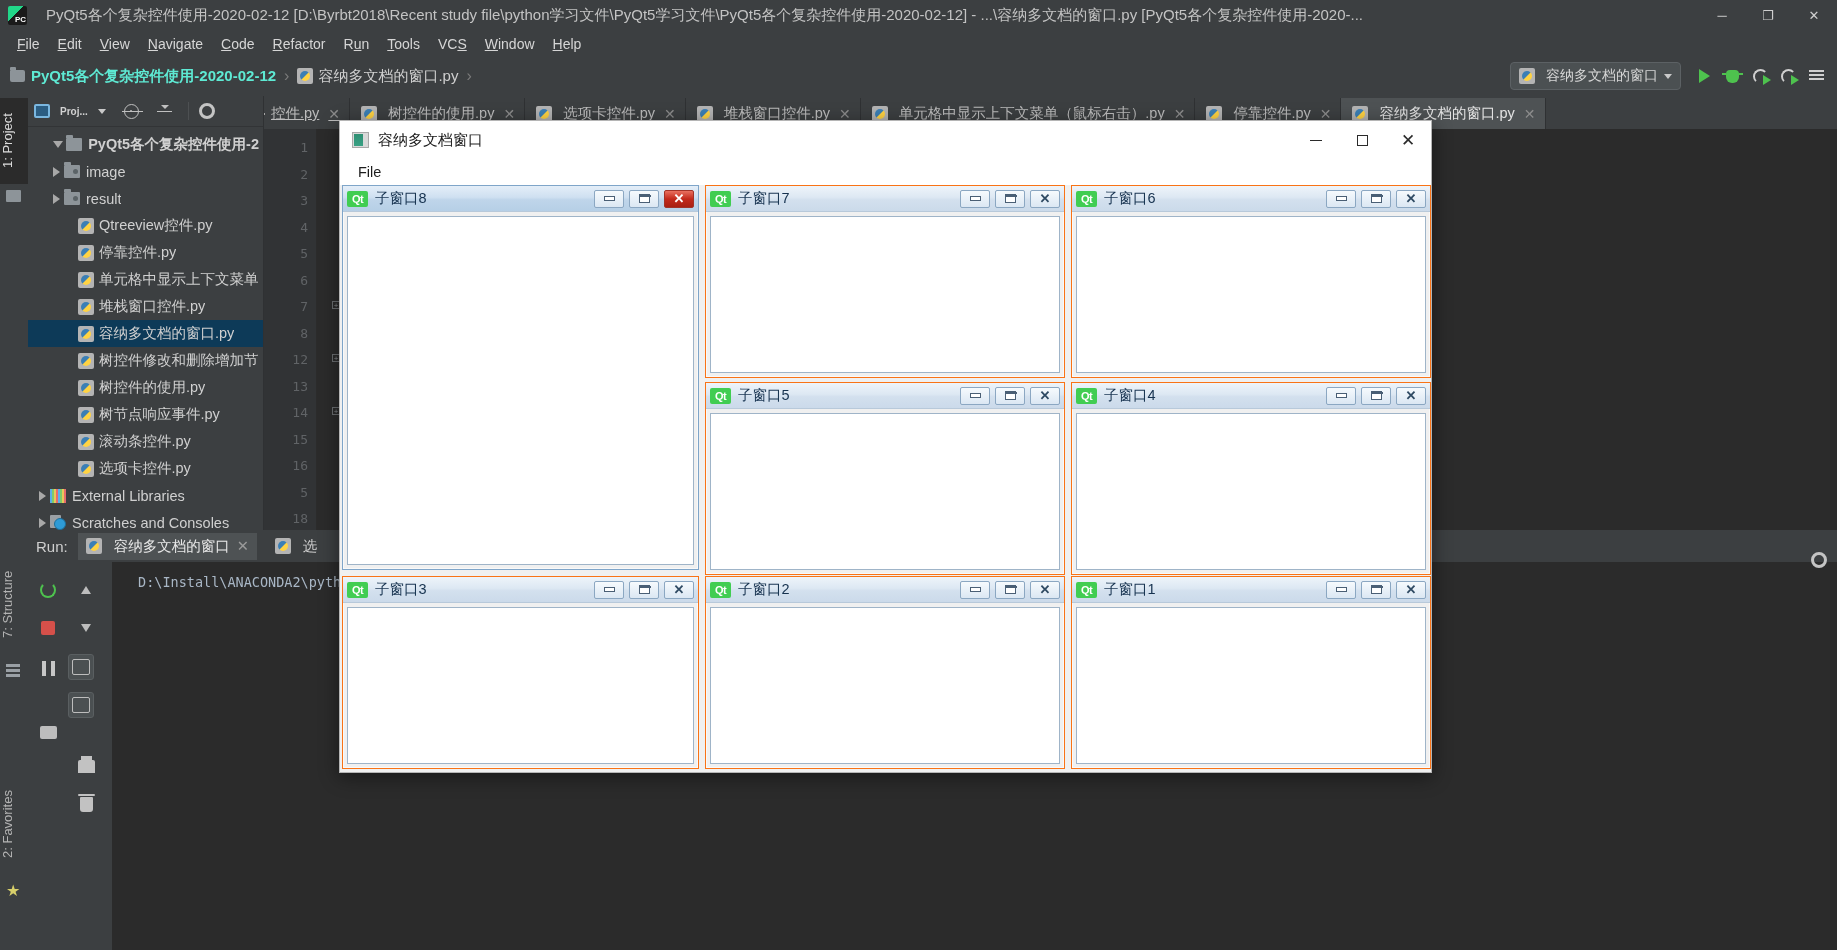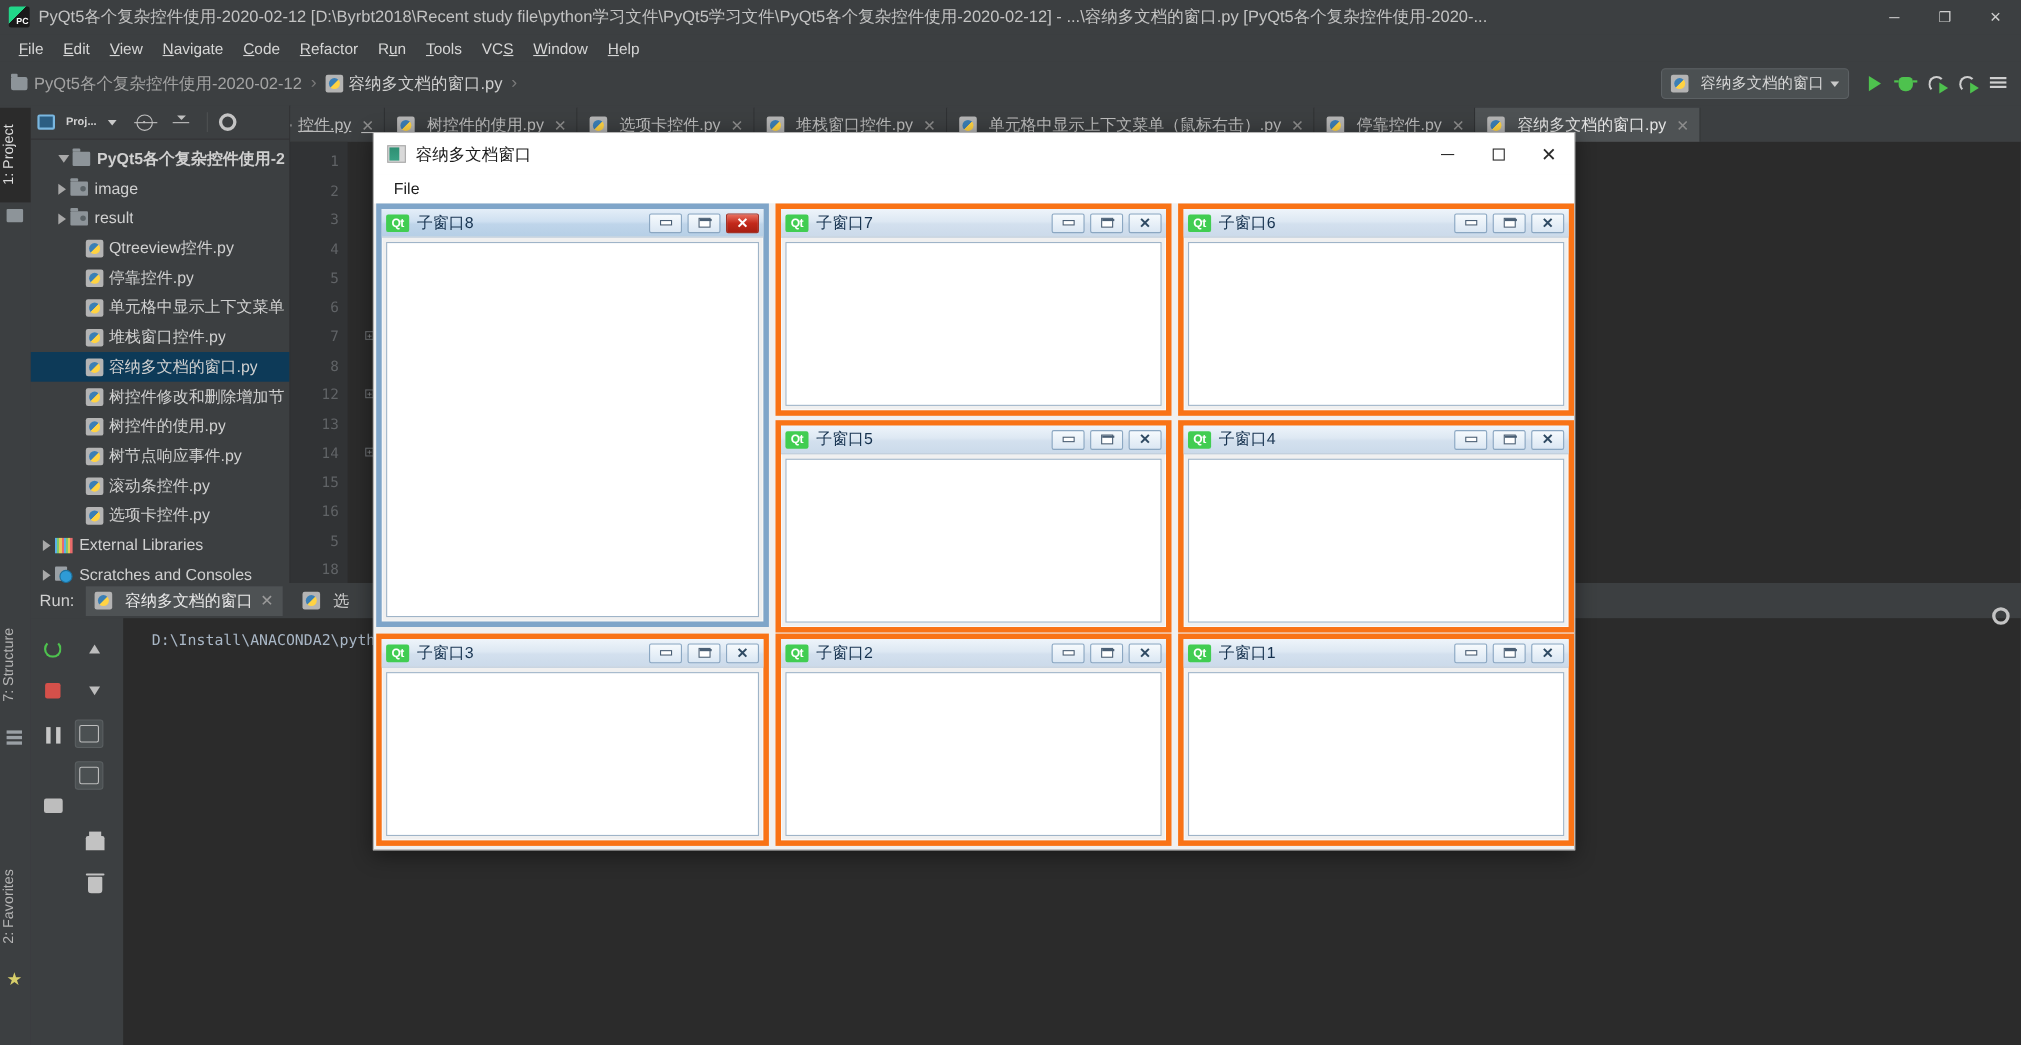--- a/index.html
+++ b/index.html
@@ -9,21 +9,21 @@
     background:#3c3f41; color:#bbbbbb;
     -webkit-font-smoothing: antialiased;
   }
 
   
   #ide { position:absolute; inset:0; background:#3c3f41; }
 
   
   .titlebar {
     position:absolute; left:0; top:0; width:1837px; height:31px;
-    background:#3c3f41; display:flex; align-items:center;
+    background:#3c3f41; display:flex; align-items:center;gap:11px;
   }
   .pc-logo {
     width:19px; height:19px; margin-left:8px; margin-right:8px;
     background:linear-gradient(135deg,#21d789 0%,#21d789 42%,#1a1a1a 42%,#1a1a1a 100%);
     border-radius:2px; position:relative; flex:none;
   }
   .pc-logo:after{
     content:"PC"; position:absolute; right:1px; bottom:0; font-size:8px;
     color:#ffffff; font-weight:bold; line-height:11px;
   }
@@ -43,21 +43,21 @@
     font-size:14px; color:#d6d6d6; padding:2px 9px; white-space:nowrap;
   }
   .menu-item u { text-decoration:underline; }
 
   
   .navbar {
     position:absolute; left:0; top:56px; width:1837px; height:40px;
     background:#3c3f41; display:flex; align-items:center; padding-left:10px;
   }
   .crumb { display:flex; align-items:center; font-size:15px; color:#cfcfcf; }
-  .crumb.bold { font-weight:normal; color:#a3a3a3; }
+  .crumb.bold { font-weight:bold; color:#5eead4; }
   .crumb-sep { margin:0 8px; color:#7a7a7a; font-size:16px; }
   .folder-ico {
     width:15px; height:12px; background:#8d9499; border-radius:1px 2px 2px 2px;
     margin-right:6px; position:relative;
   }
   .folder-ico:before{
     content:""; position:absolute; left:0; top:-3px; width:6px; height:3px;
     background:#8d9499; border-radius:1px 1px 0 0;
   }
   .py-ico {
@@ -248,21 +248,21 @@
   }
   .mdi-menubar .mi { font-size:14.5px; color:#1d1d1d; padding:2px 6px; }
 
   .mdi-area {
     position:absolute; left:2px; top:64px; right:2px; bottom:2px;
     background:#f0f0f0; padding:5px;
   }
 
   .sub {
     position:absolute; background:#f0f0f0;
-    border:5px solid #f97316;
+    border:1px solid #f97316;
     box-shadow:0 0 0 1px rgba(255,255,255,.6) inset;
   }
   .sub-tb {
     height:26px; display:flex; align-items:center;
     background:linear-gradient(#eef4fa,#dde8f3 45%,#d3e0ee 55%,#cbdaea);
     border-bottom:1px solid #b8c9da;
   }
   .sub.active { border-color:#7fa5c9; }
   .sub.active .sub-tb { background:linear-gradient(#e4eef8,#cfe0f1 45%,#bfd5ea 55%,#b6cfe6); }
   .qt-ico {

